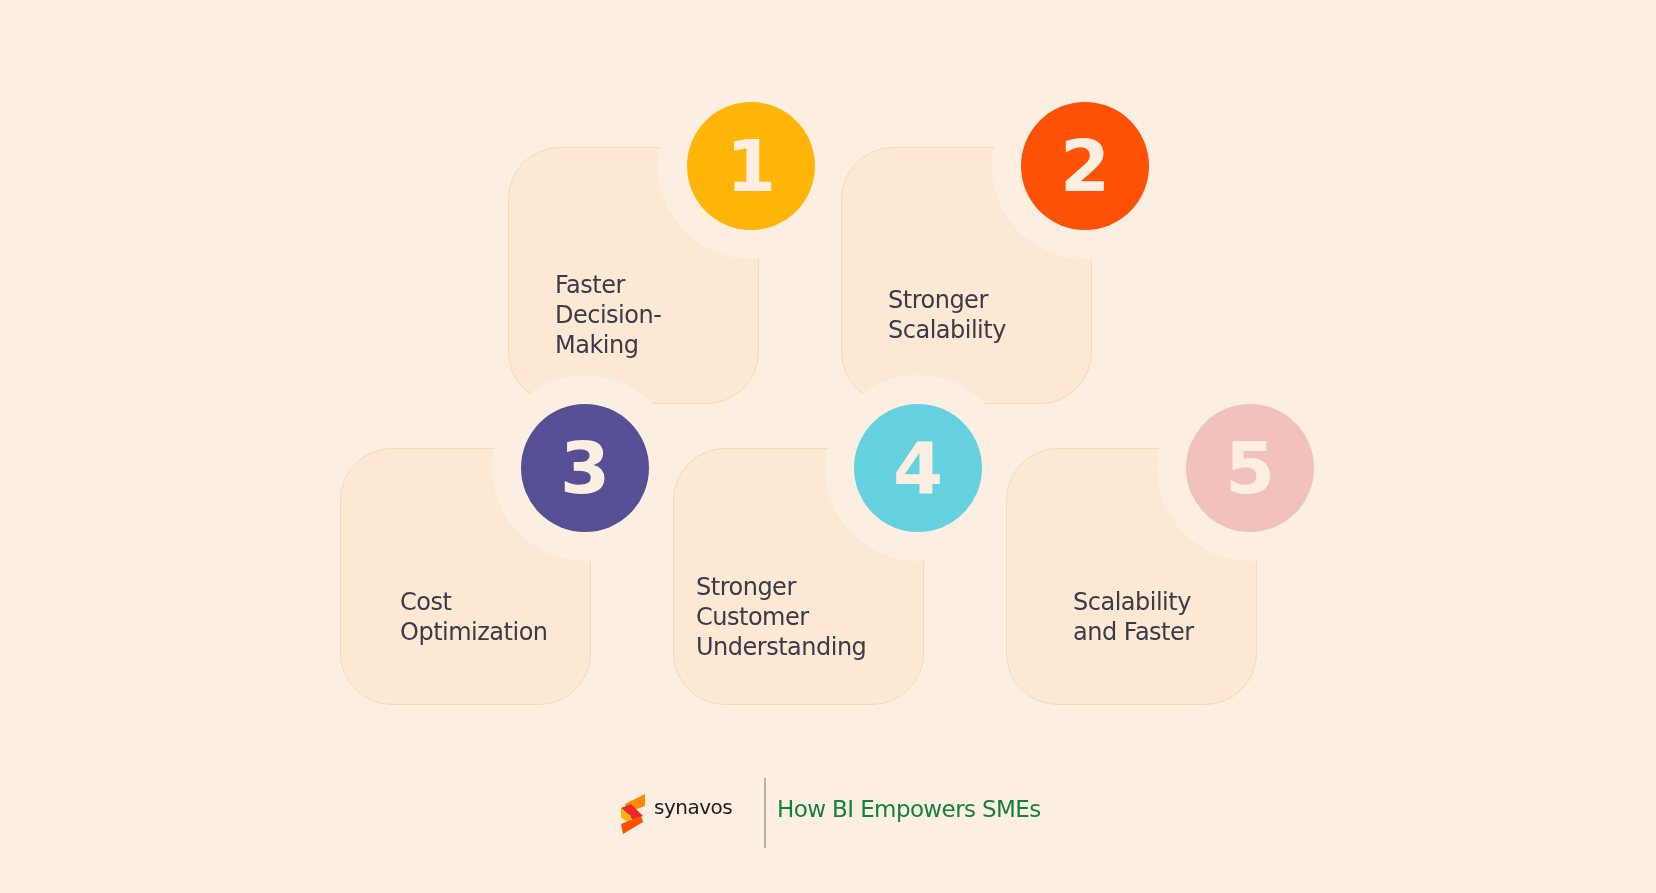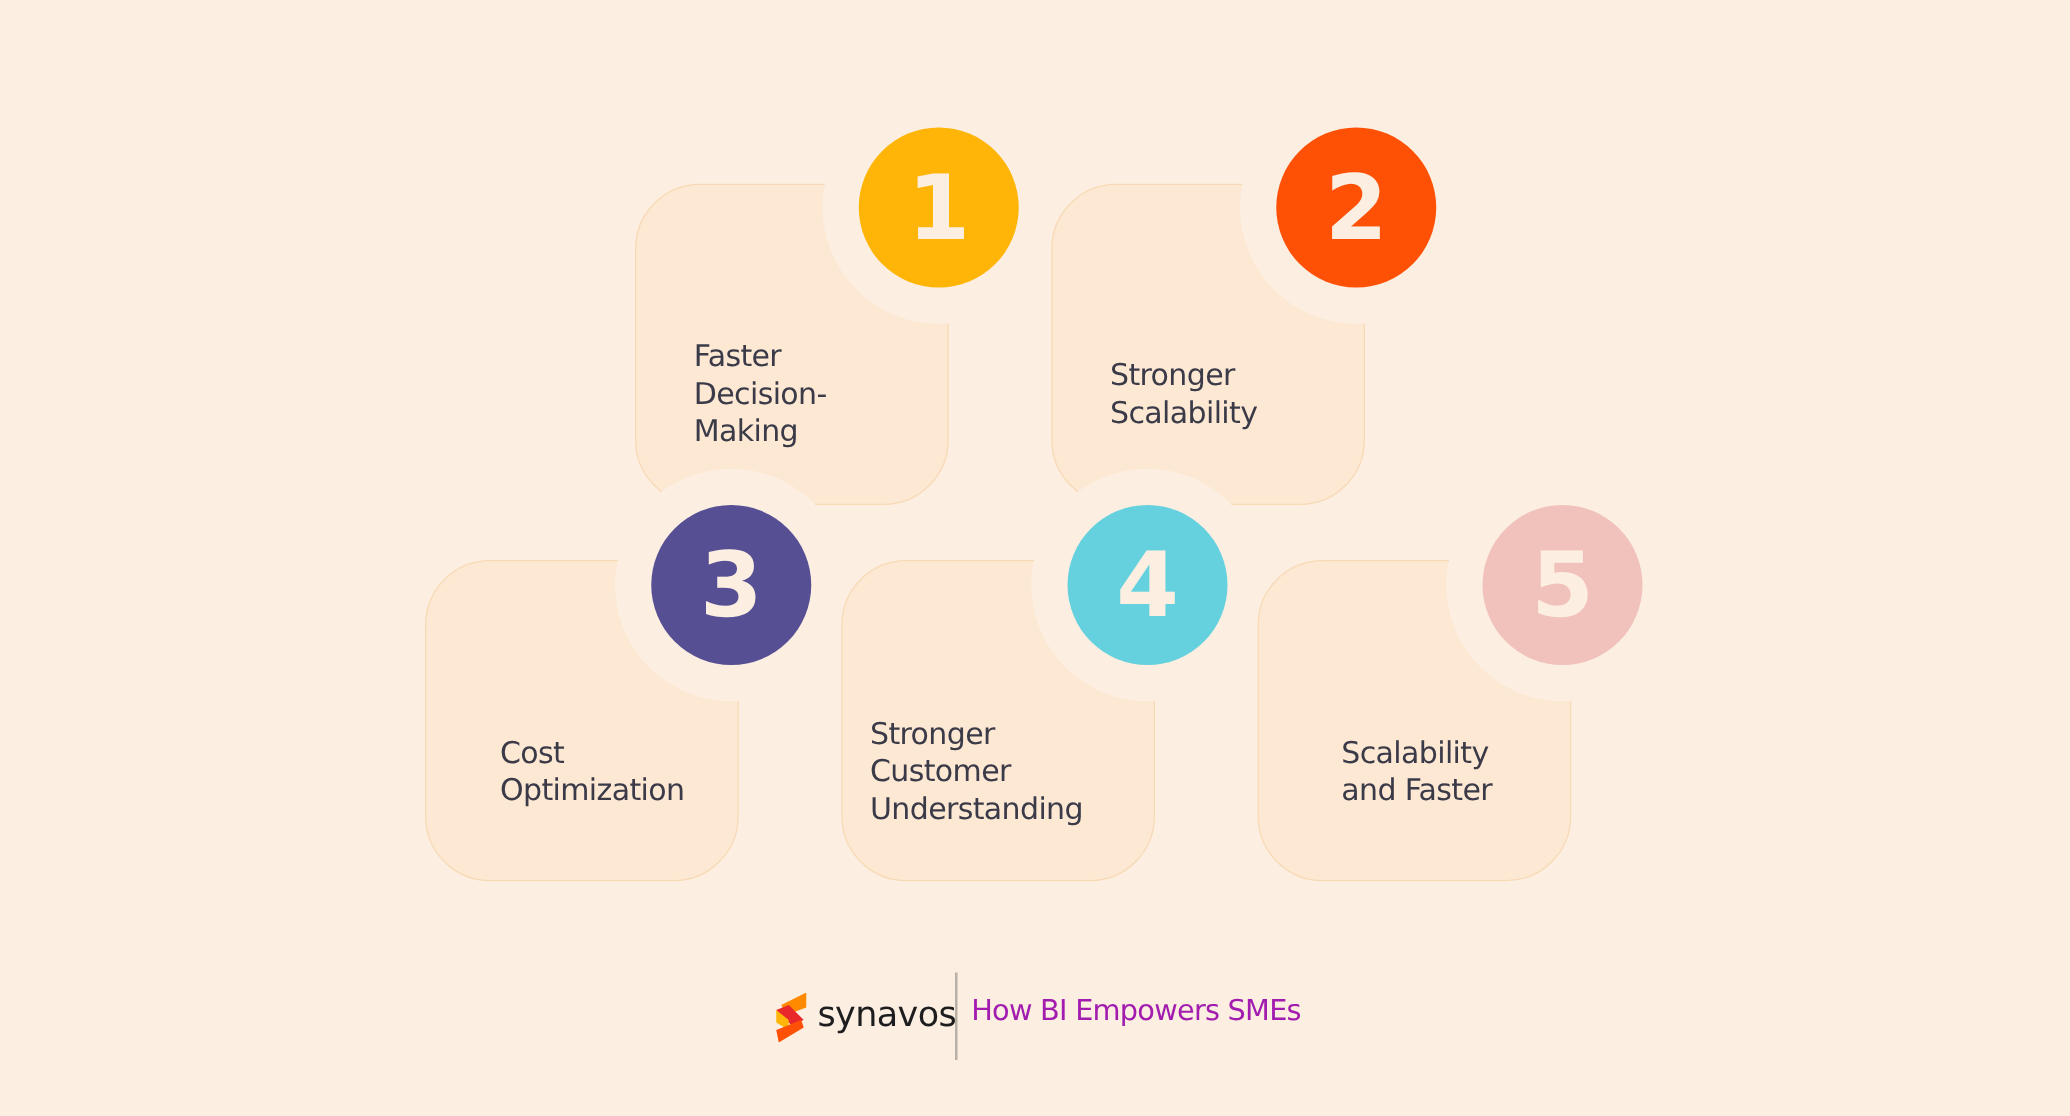--- a/index.html
+++ b/index.html
@@ -8,23 +8,23 @@
   .card { position:absolute; width:251px; height:257px; background:#fce8d3; border:1.5px solid #f8d9b5;
           border-radius:52px; box-sizing:border-box; }
   .halo { position:absolute; width:186px; height:186px; border-radius:50%; background:#fcefe1; margin:-93px 0 0 -93px; }
   .badge { position:absolute; width:128px; height:128px; border-radius:50%; margin:-64px 0 0 -64px;
            display:flex; align-items:center; justify-content:center; color:#fcefe1;
            font-family:"DejaVu Sans", sans-serif; font-weight:bold; font-size:72px; }
   .label { position:absolute; font-family:"DejaVu Sans", sans-serif; font-size:24px; line-height:30px; color:#3a3a48;
            letter-spacing:-0.5px; }
   .footer { position:absolute; top:778px; left:0; width:1656px; height:70px; }
   .logo { position:absolute; left:619px; top:16px; width:28px; height:40px; }
-  .brand { position:absolute; left:654px; top:17px; font-family:"DejaVu Sans", sans-serif; font-size:28px; color:#1d1d1f; letter-spacing:-0.5px; }
+  .brand { position:absolute; left:654px; top:17px; font-family:"DejaVu Sans", sans-serif; font-size:20px; color:#1d1d1f; letter-spacing:-0.5px; }
   .divider { position:absolute; left:764px; top:0; width:1.5px; height:70px; background:#b9b0a8; }
-  .subtitle { position:absolute; left:777px; top:18px; font-family:"DejaVu Sans", sans-serif; font-size:23px; color:#a21caf; letter-spacing:-0.6px; }
+  .subtitle { position:absolute; left:777px; top:18px; font-family:"DejaVu Sans", sans-serif; font-size:23px; color:#15803d; letter-spacing:-0.6px; }
 </style>
 </head>
 <body>
 
 <div class="card" style="left:508px;top:147px;"></div>
 <div class="halo" style="left:751px;top:166px;"></div>
 <div class="badge" style="left:751px;top:166px;background:#ffb507;">1</div>
 <div class="label" style="left:555px;top:270px;">
   <div>Faster</div>
   <div>Decision-</div>

